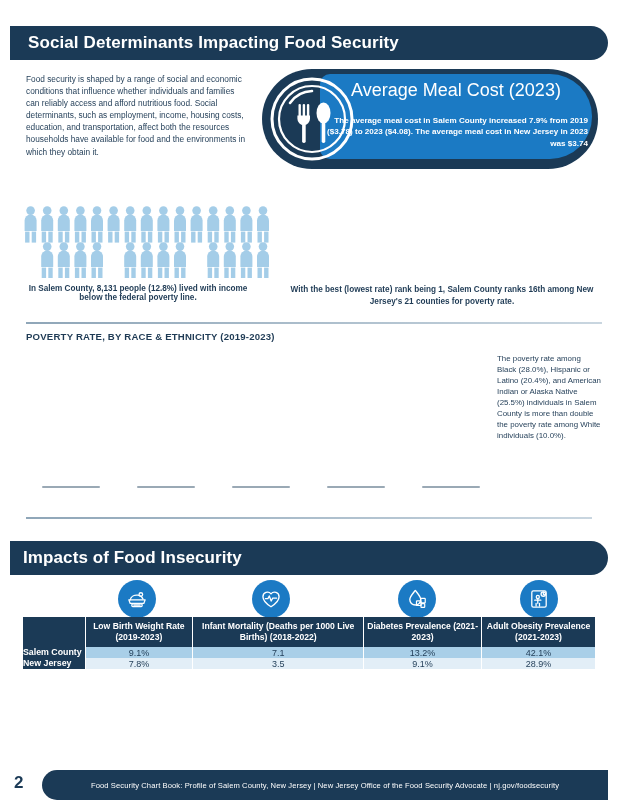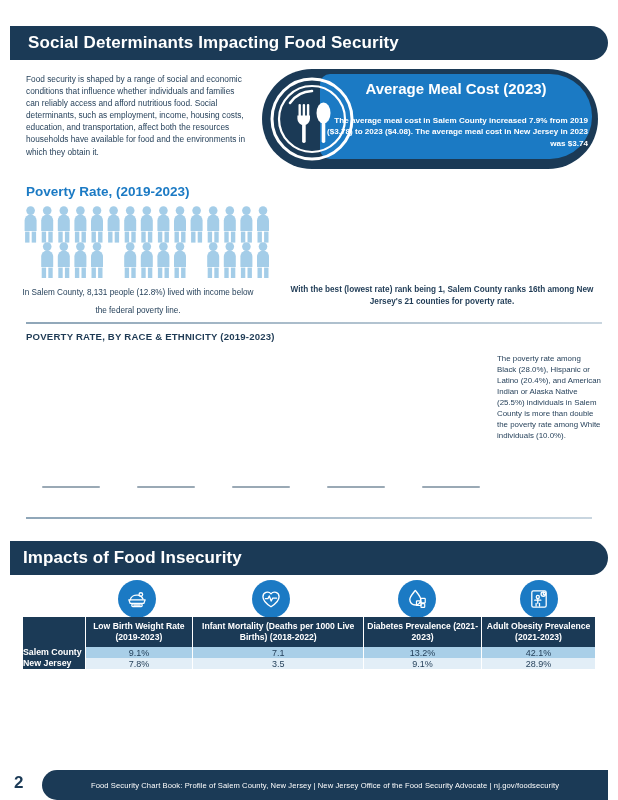--- a/index.html
+++ b/index.html
@@ -40,39 +40,39 @@
     background: #1b3a56;
     border-radius: 50px;
   }
   .mealcard-inner {
     position: absolute; left: 58px; top: 5px; width: 272px; height: 85px;
     background: #1b7ac4;
     border-radius: 10px 42px 42px 10px;
   }
   .mealcard-title {
     position: absolute; left: 58px; top: 11px; width: 272px;
-    text-align: center; color: #fff; font-size: 15px; font-weight: bold;
+    text-align: center; color: #fff; font-size: 18px; font-weight: normal;
   }
   .mealcard-body {
     position: absolute; left: 64px; top: 46px; width: 262px;
     text-align: right; color: #ffffff; font-size: 8.1px; line-height: 11.4px;
     font-weight: bold;
   }
   .plate-icon { position: absolute; left: 4px; top: 4px; width: 92px; height: 92px; }
 
   
   .pov-title {
     position: absolute; left: 26px; top: 184px;
     font-size: 13.5px; font-weight: bold; color: #1b7ac4;
   }
   .pictogram { position: absolute; left: 24px; top: 206px; width: 252px; height: 72px; }
   .pov-caption {
     position: absolute; left: 22px; top: 284px; width: 232px;
-    text-align: center; font-size: 8.2px; line-height: 18px;
-    font-weight: normal; color: #1f3b55;
+    text-align: center; font-size: 8.2px; line-height: 9px;
+    font-weight: bold; color: #1f3b55;
   }
   .rank-caption {
     position: absolute; left: 282px; top: 284px; width: 320px;
     text-align: center; font-size: 8.2px; line-height: 11.6px;
     font-weight: bold; color: #1f3b55;
   }
 
   
   .divider {
     position: absolute; height: 1.5px;
@@ -169,21 +169,20 @@
       <g fill="#ffffff">
         <ellipse cx="57.5" cy="40" rx="7" ry="10.5"></ellipse>
         <rect x="55.7" y="49" width="3.6" height="21" rx="1.7"></rect>
       </g>
     </svg>
 
     <div class="mealcard-title">Average Meal Cost (2023)</div>
     <div class="mealcard-body">The average meal cost in Salem County increased 7.9% from 2019 ($3.78) to 2023 ($4.08). The average meal cost in New Jersey in 2023 was $3.74</div>
   </div>
 
-  <div class="pov-title">Poverty Rate, (2019-2023)</div>
 
   <svg class="pictogram" viewBox="0 0 252 72">
     <defs>
       <g id="person">
         <circle cx="6.6" cy="4.6" r="4.3" fill="#a4cde8"></circle>
         <path d="M0.6 14.6a6 6 0 0 1 12 0v10.5H0.6z" fill="#a4cde8"></path>
         <rect x="1.1" y="25.6" width="4.4" height="11" fill="#a4cde8"></rect>
         <rect x="7.7" y="25.6" width="4.4" height="11" fill="#a4cde8"></rect>
       </g>
     </defs>

